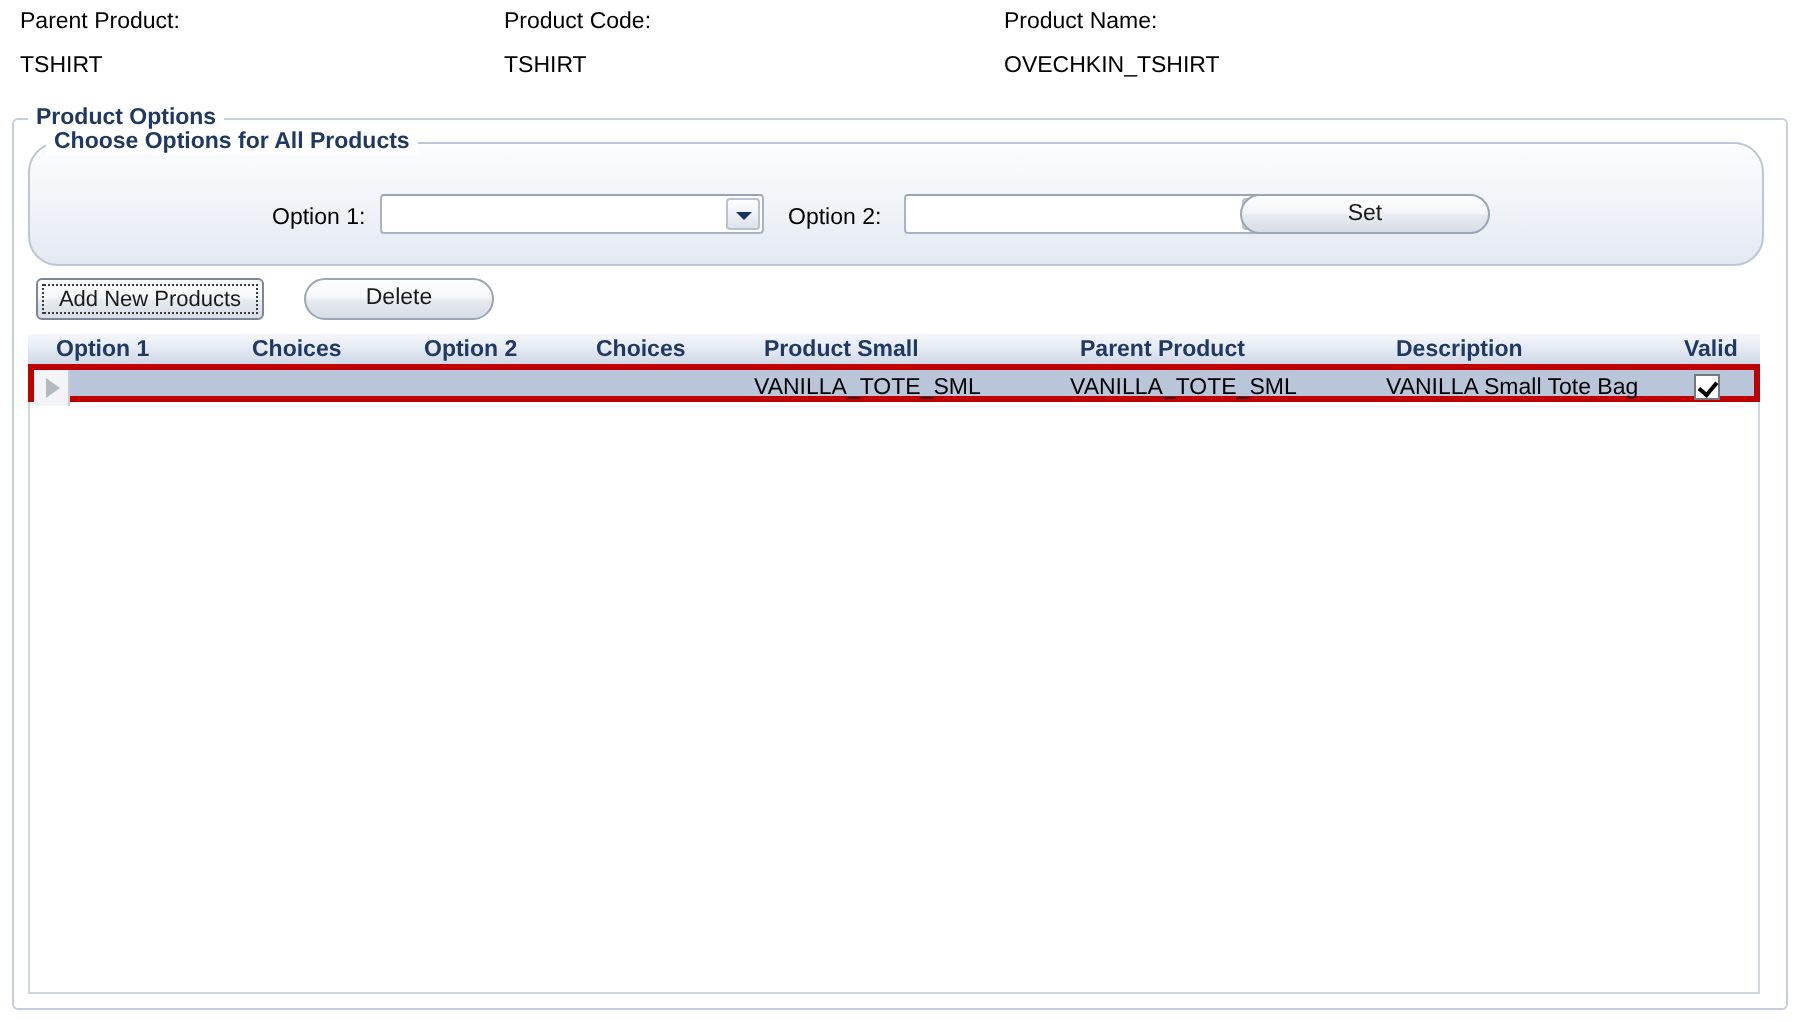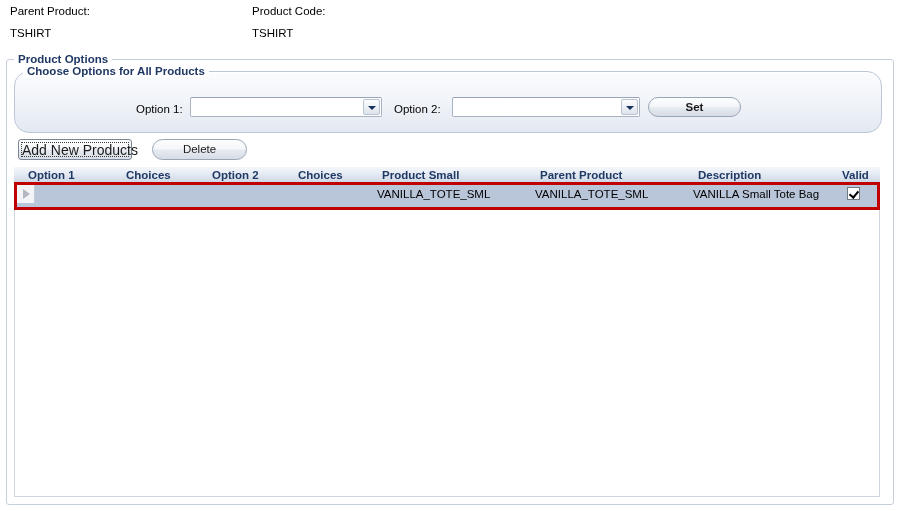--- a/index.html
+++ b/index.html
@@ -122,21 +122,21 @@
     background: linear-gradient(to bottom, #fdfefe 0%, #f4f6f9 45%, #e6eaf0 55%, #d7dde6 100%);
     font-family: "Liberation Sans", sans-serif;
     font-size: 11.5px;
     color: #1a1a1a;
     text-align: center;
     box-sizing: border-box;
     cursor: default;
     line-height: 18px;
     padding: 0;
   }
-  .btn-set { left: 648px; top: 97px; width: 93px; height: 20px; font-weight: bold; }
+  .btn-set { left: 620px; top: 97px; width: 125px; height: 20px; }
   .btn-delete { left: 140px; top: 139px; width: 95px; height: 21px; line-height: 19px; margin-left: 12px; }
 
   
   .btn-focus {
     position: absolute;
     left: 18px;
     top: 139px;
     width: 114px;
     height: 21px;
     border: 1px solid #7b8696;
@@ -144,21 +144,21 @@
     background: linear-gradient(to bottom, #fdfefe 0%, #f4f6f9 45%, #e6eaf0 55%, #d7dde6 100%);
     box-sizing: border-box;
   }
   .btn-focus .focus-ring {
     position: absolute;
     left: 2px; top: 2px; right: 2px; bottom: 2px;
     border: 1px dotted #3a3a3a;
     box-sizing: border-box;
     line-height: 15px;
     text-align: center;
-    font-size: 14px;
+    font-size: 11px;
     color: #1a1a1a;
     white-space: nowrap;
   }
 
   
   .grid-panel {
     position: absolute;
     left: 14px;
     top: 167px;
     width: 866px;
@@ -187,21 +187,21 @@
     white-space: nowrap;
     line-height: 13px;
     margin-left: 8px;
   }
 
   .grid-row {
     position: absolute;
     left: 14px;
     top: 185px;
     width: 866px;
-    height: 25px;
+    height: 16px;
     border: 3px solid #c00000;
     border-top: none;
     background: #b9c5d9;
     box-sizing: border-box;
   }
   .row-indicator {
     position: absolute;
     left: 0;
     top: 0;
     width: 18px;
@@ -252,20 +252,24 @@
 <body>
 
 <div class="info-bar">
   <div class="info-col info-col-1">
     <span class="cap">Parent Product:</span>
     <span class="val">TSHIRT</span>
   </div>
   <div class="info-col info-col-2">
     <span class="cap">Product Code:</span>
     <span class="val">TSHIRT</span>
+  </div>
+  <div class="info-col info-col-3">
+    <span class="cap">Product Name:</span>
+    <span class="val">OVECHKIN_TSHIRT</span>
   </div>
 </div>
 
 <div class="groupbox gb-outer">
   <span class="gb-legend">Product Options</span>
 </div>
 
 <div class="groupbox gb-inner">
   <span class="gb-legend">Choose Options for All Products</span>
 </div>

